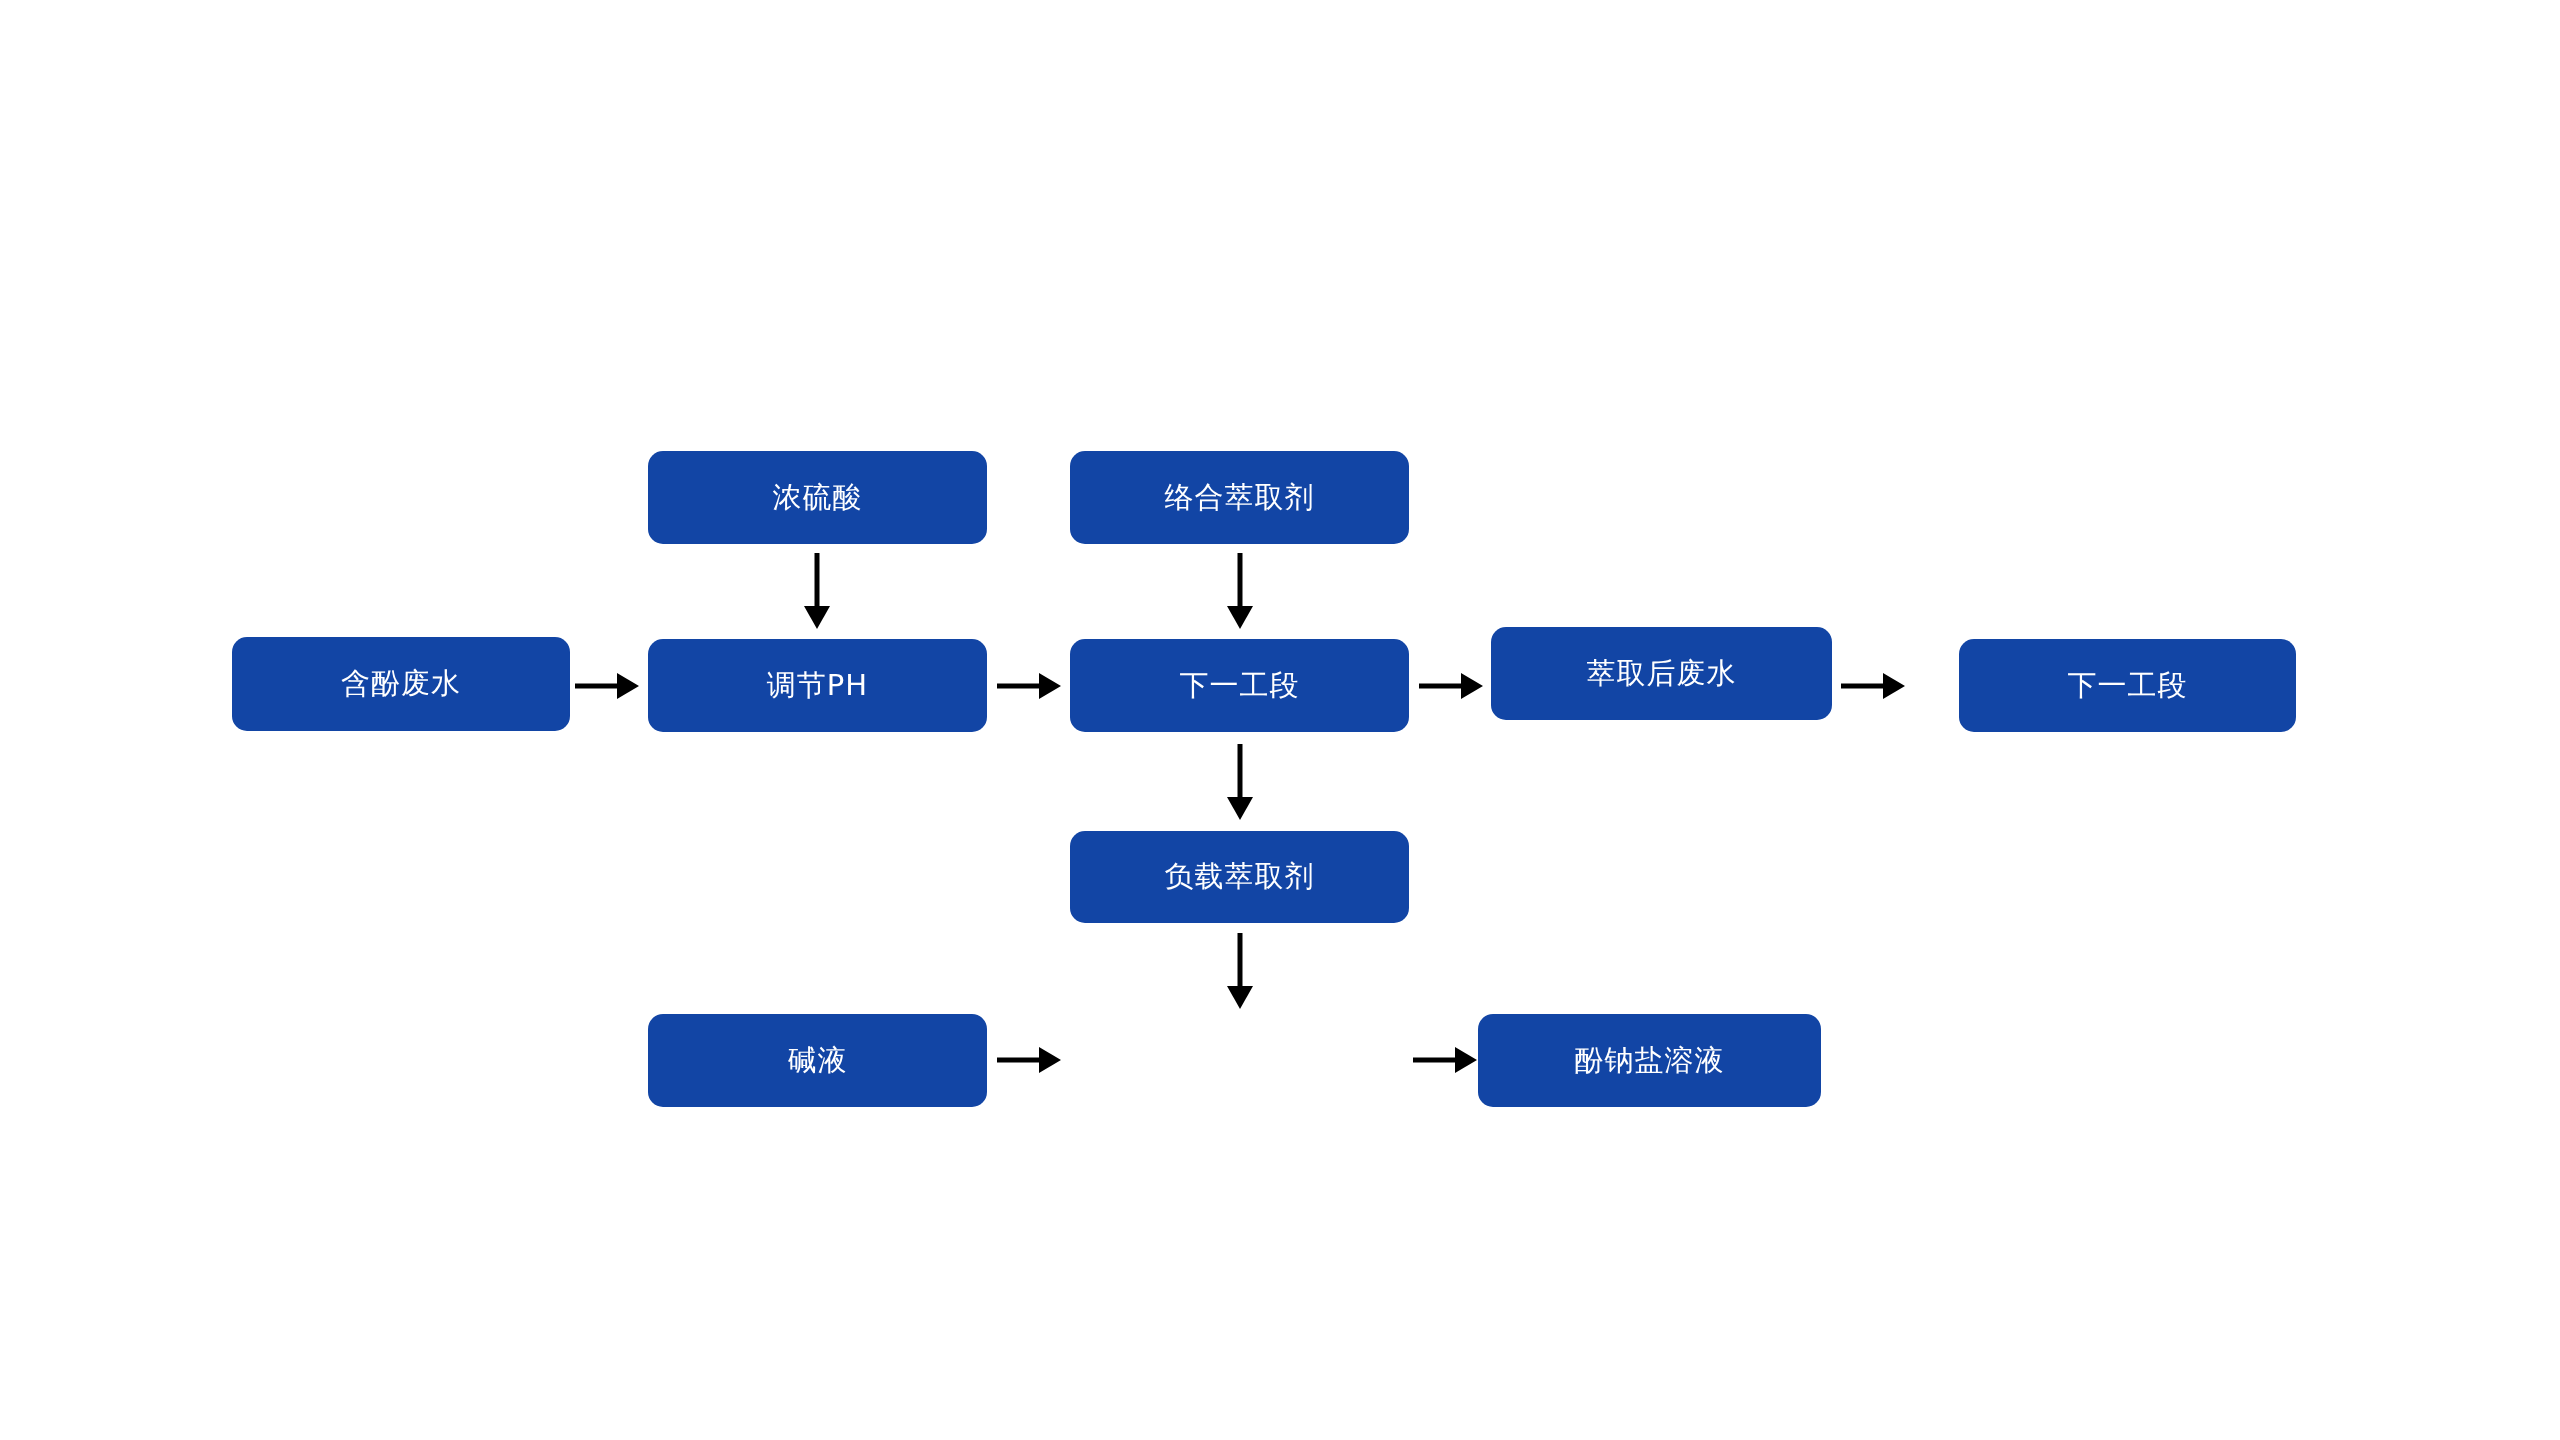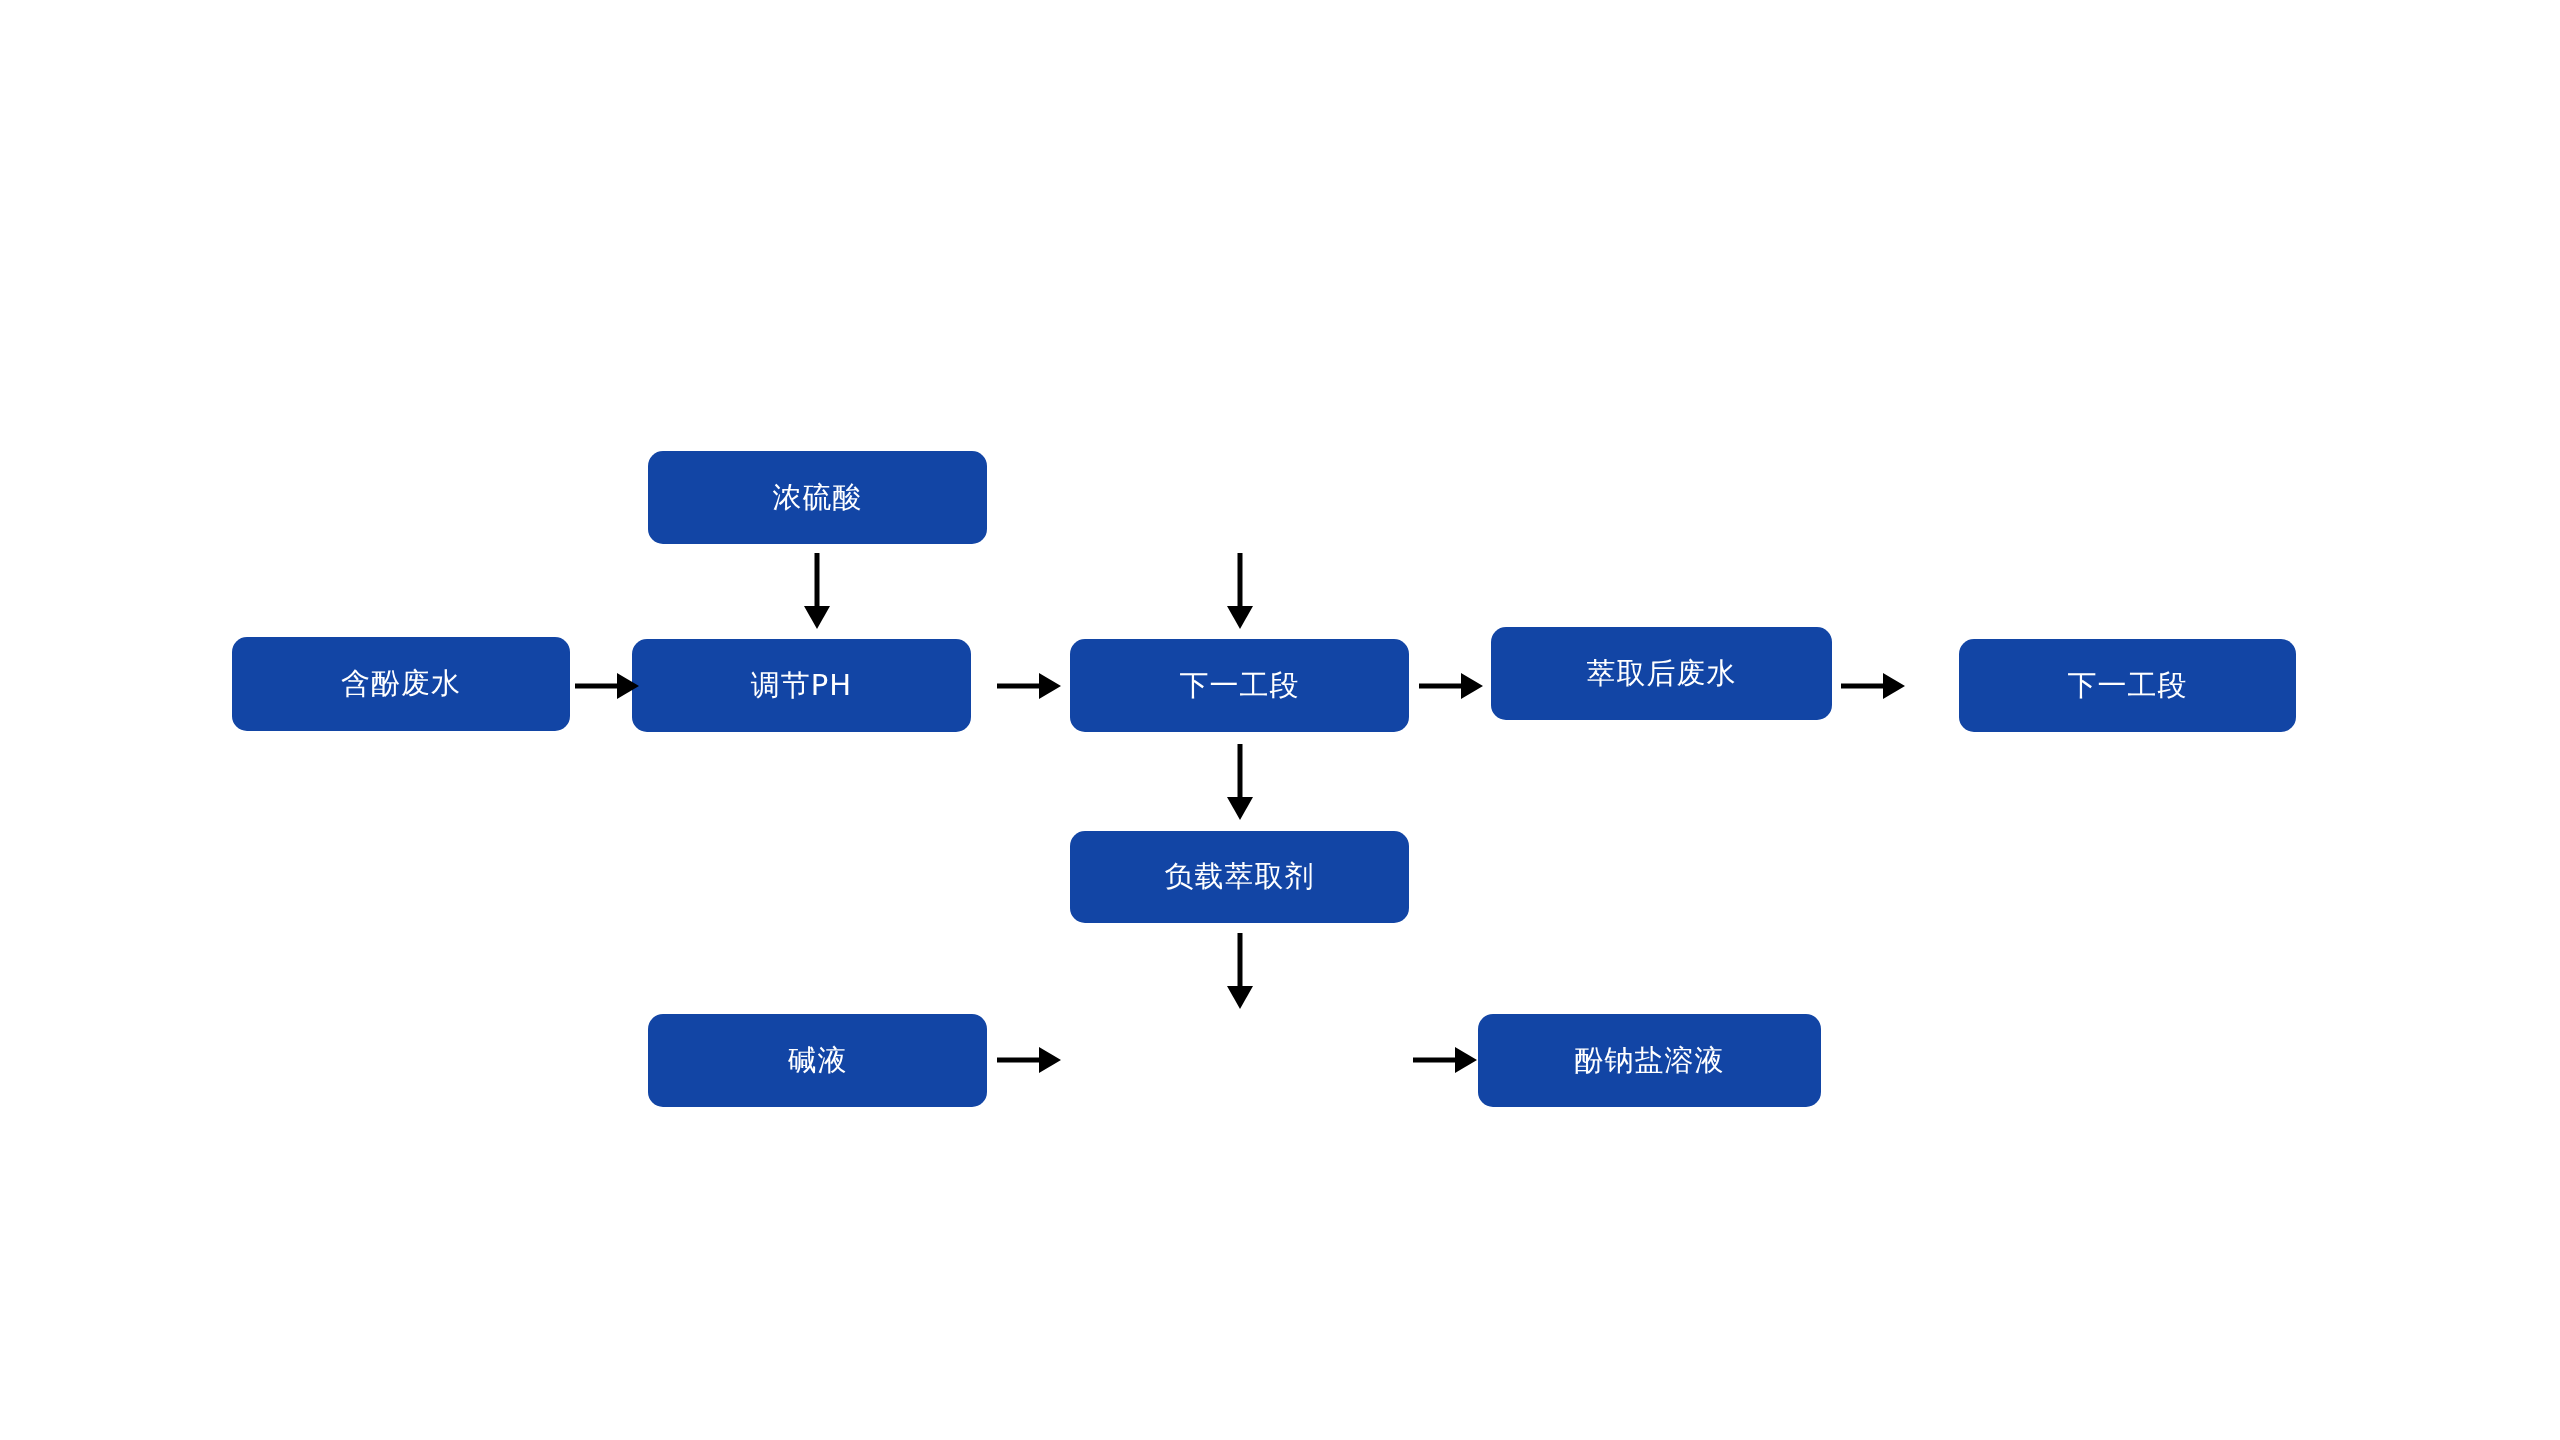--- a/index.html
+++ b/index.html
@@ -40,24 +40,25 @@
     fill: var(--arrow-color, #000000);
   }
 </style>
 </head>
 <body>
 
 <div class="canvas">
 
   <div class="node" style="left:648px; top:451px; width:339px; height:93px;">浓硫酸</div>
 
+  <div class="node" style="left:1070px; top:451px; width:339px; height:93px;">络合萃取剂</div>
 
   <div class="node" style="left:225px; top:637px; width:338px; height:94px;margin-left:7px;">含酚废水</div>
 
-  <div class="node" style="left:632px; top:639px; width:339px; height:93px;">调节PH</div>
+  <div class="node" style="left:648px; top:639px; width:339px; height:93px;">调节PH</div>
 
   <div class="node" style="left:1070px; top:639px; width:339px; height:93px;">下一工段</div>
 
   <div class="node" style="left:1491px; top:627px; width:341px; height:93px;">萃取后废水</div>
 
   <div class="node" style="left:1912px; top:639px; width:337px; height:93px;margin-left:47px;">下一工段</div>
 
   <div class="node" style="left:1070px; top:831px; width:339px; height:92px;">负载萃取剂</div>
 
   <div class="node" style="left:648px; top:1014px; width:339px; height:93px;">碱液</div>

